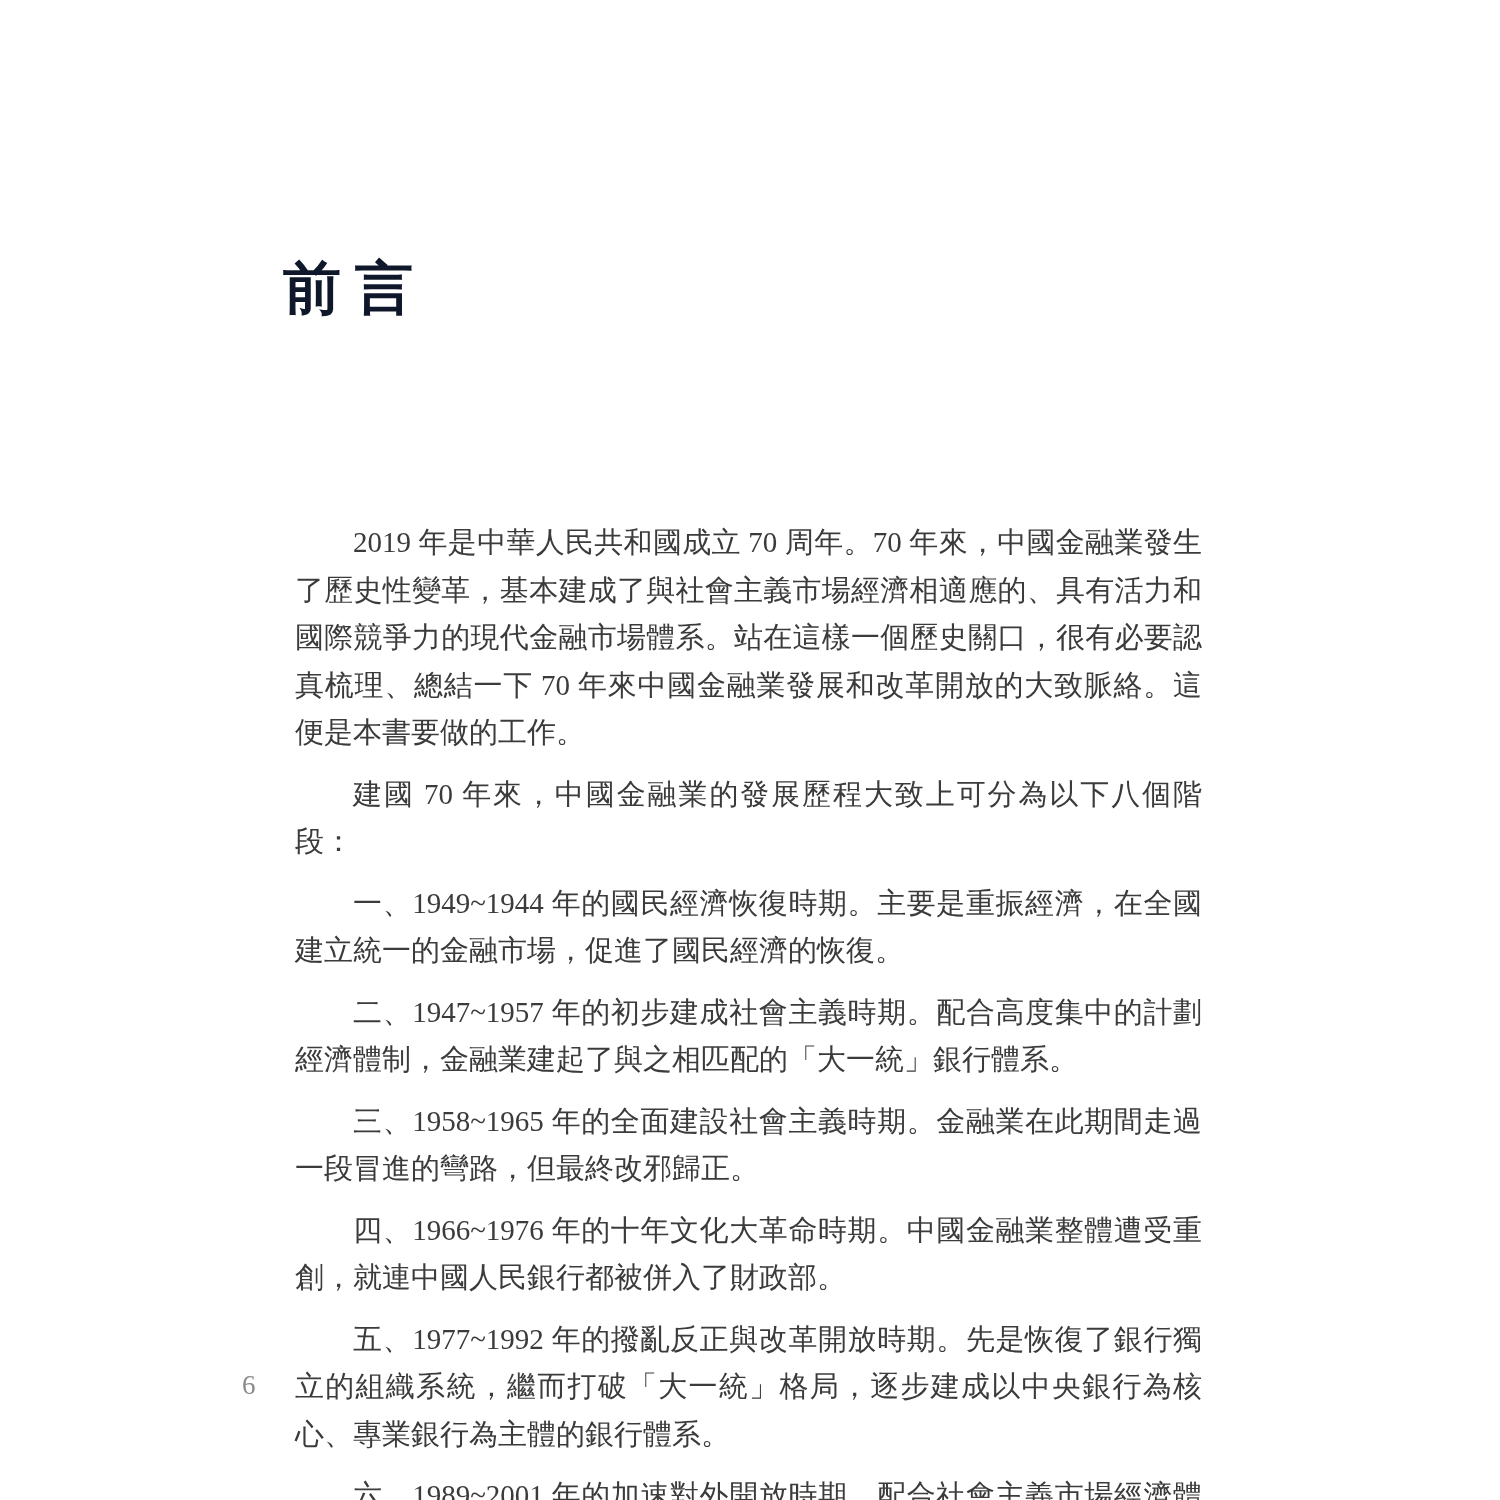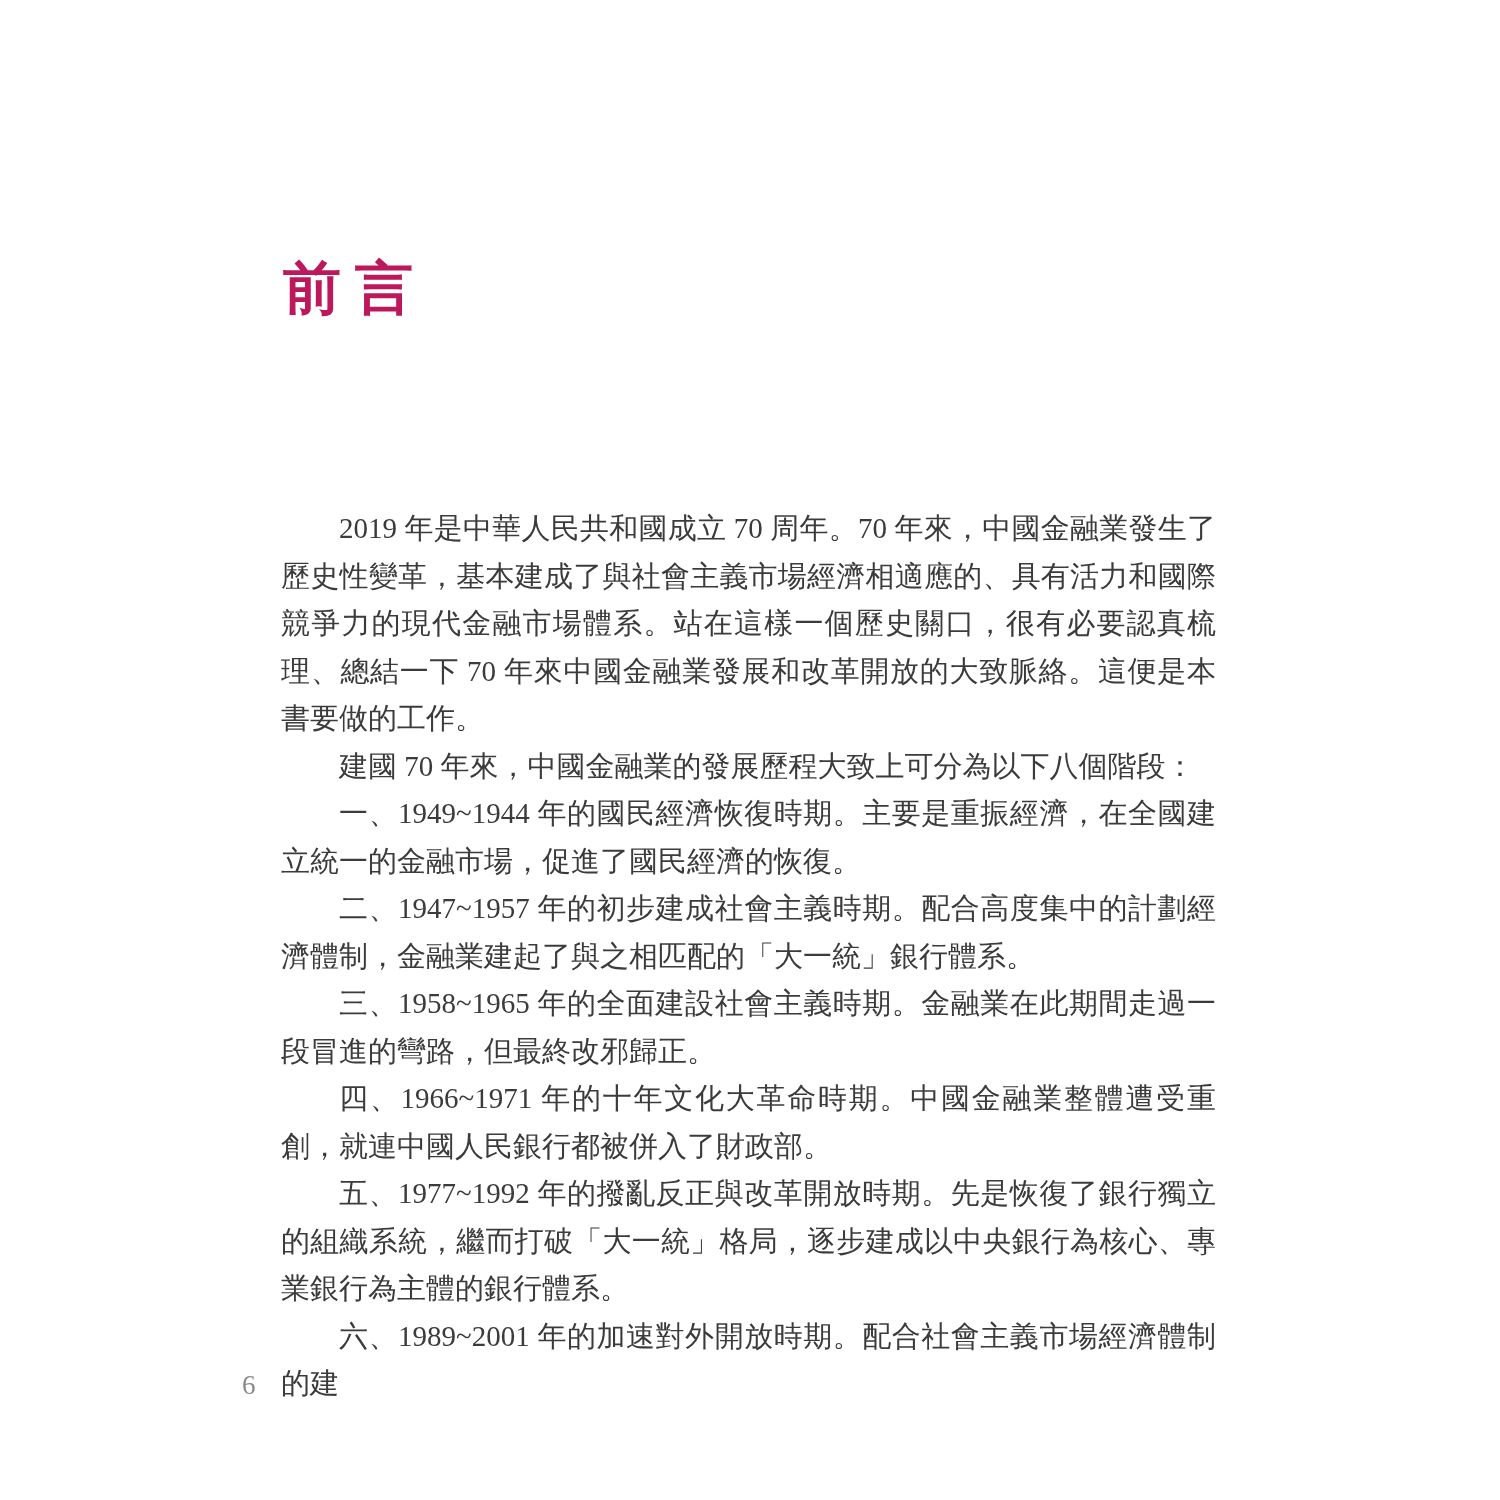--- a/index.html
+++ b/index.html
@@ -16,34 +16,34 @@
     font-family: "Liberation Serif", "DejaVu Serif", serif;
   }
   .page-title {
     position: absolute;
     left: 283px;
     top: 250px;
     margin: 0;
     font-size: 58px;
     font-weight: 700;
     letter-spacing: 14px;
-    color: #be185d;
+    color: #0f172a;
   }
   .body-text {
     position: absolute;
     left: 281px;
     top: 505px;
     width: 935px;
     font-size: 29px;
     line-height: 47.5px;
     color: #3b3b3b;
     text-align: justify;
   }
   .body-text p {
-    margin: 0;
+    margin: 14px;
     padding: 0;
     text-indent: 2em;
   }
   .page-number {
     position: absolute;
     left: 242px;
     top: 1370px;
     font-size: 27px;
     color: #8a8a8a;
   }
@@ -54,20 +54,20 @@
 <div class="page">
 
   <h1 class="page-title">前言</h1>
 
   <div class="body-text">
     <p>2019 年是中華人民共和國成立 70 周年。70 年來，中國金融業發生了歷史性變革，基本建成了與社會主義市場經濟相適應的、具有活力和國際競爭力的現代金融市場體系。站在這樣一個歷史關口，很有必要認真梳理、總結一下 70 年來中國金融業發展和改革開放的大致脈絡。這便是本書要做的工作。</p>
     <p>建國 70 年來，中國金融業的發展歷程大致上可分為以下八個階段：</p>
     <p>一、1949~1944 年的國民經濟恢復時期。主要是重振經濟，在全國建立統一的金融市場，促進了國民經濟的恢復。</p>
     <p>二、1947~1957 年的初步建成社會主義時期。配合高度集中的計劃經濟體制，金融業建起了與之相匹配的「大一統」銀行體系。</p>
     <p>三、1958~1965 年的全面建設社會主義時期。金融業在此期間走過一段冒進的彎路，但最終改邪歸正。</p>
-    <p>四、1966~1971 年的十年文化大革命時期。中國金融業整體遭受重創，就連中國人民銀行都被併入了財政部。</p>
+    <p>四、1966~1976 年的十年文化大革命時期。中國金融業整體遭受重創，就連中國人民銀行都被併入了財政部。</p>
     <p>五、1977~1992 年的撥亂反正與改革開放時期。先是恢復了銀行獨立的組織系統，繼而打破「大一統」格局，逐步建成以中央銀行為核心、專業銀行為主體的銀行體系。</p>
     <p>六、1989~2001 年的加速對外開放時期。配合社會主義市場經濟體制的建</p>
   </div>
 
   <div class="page-number">6</div>
 
 </div>
 
 </body></html>

